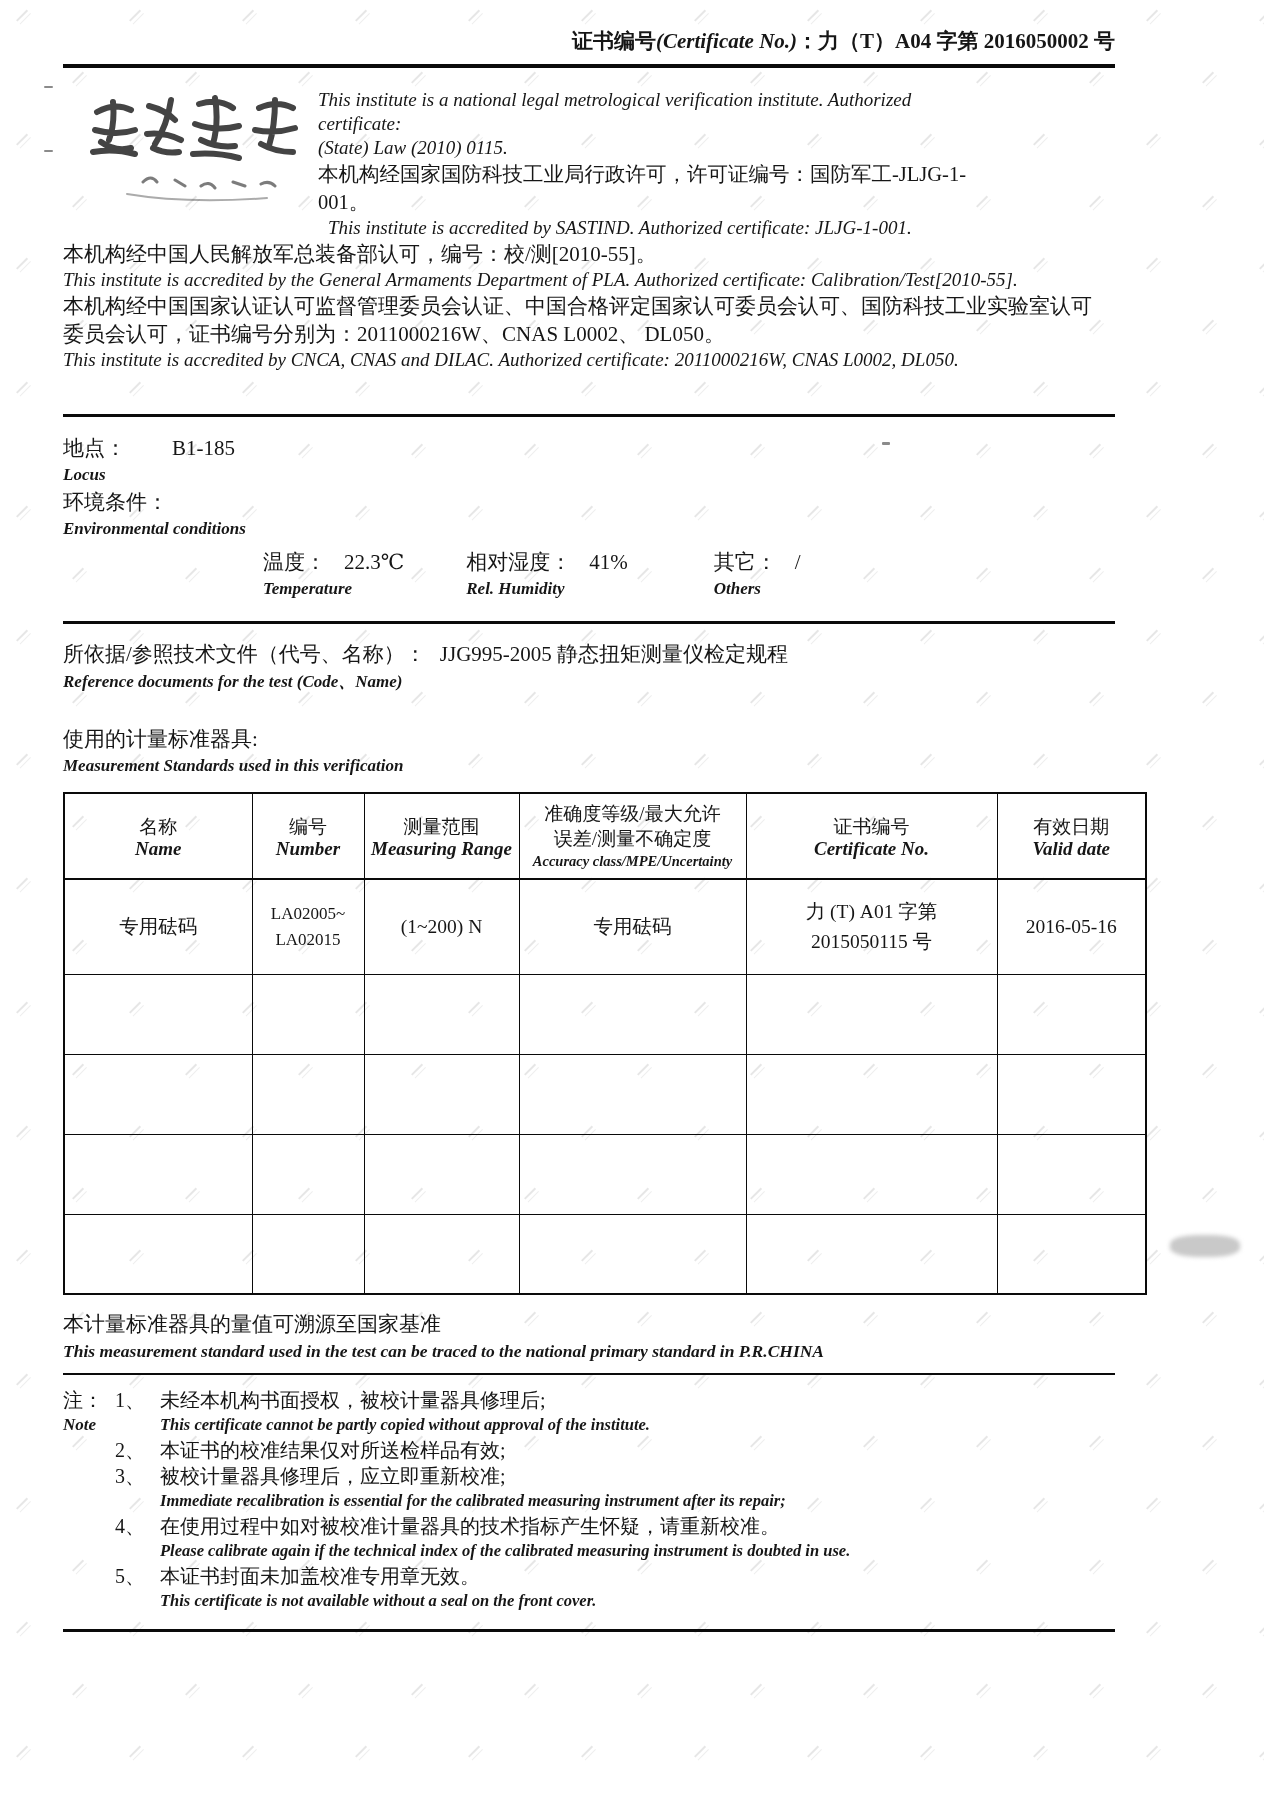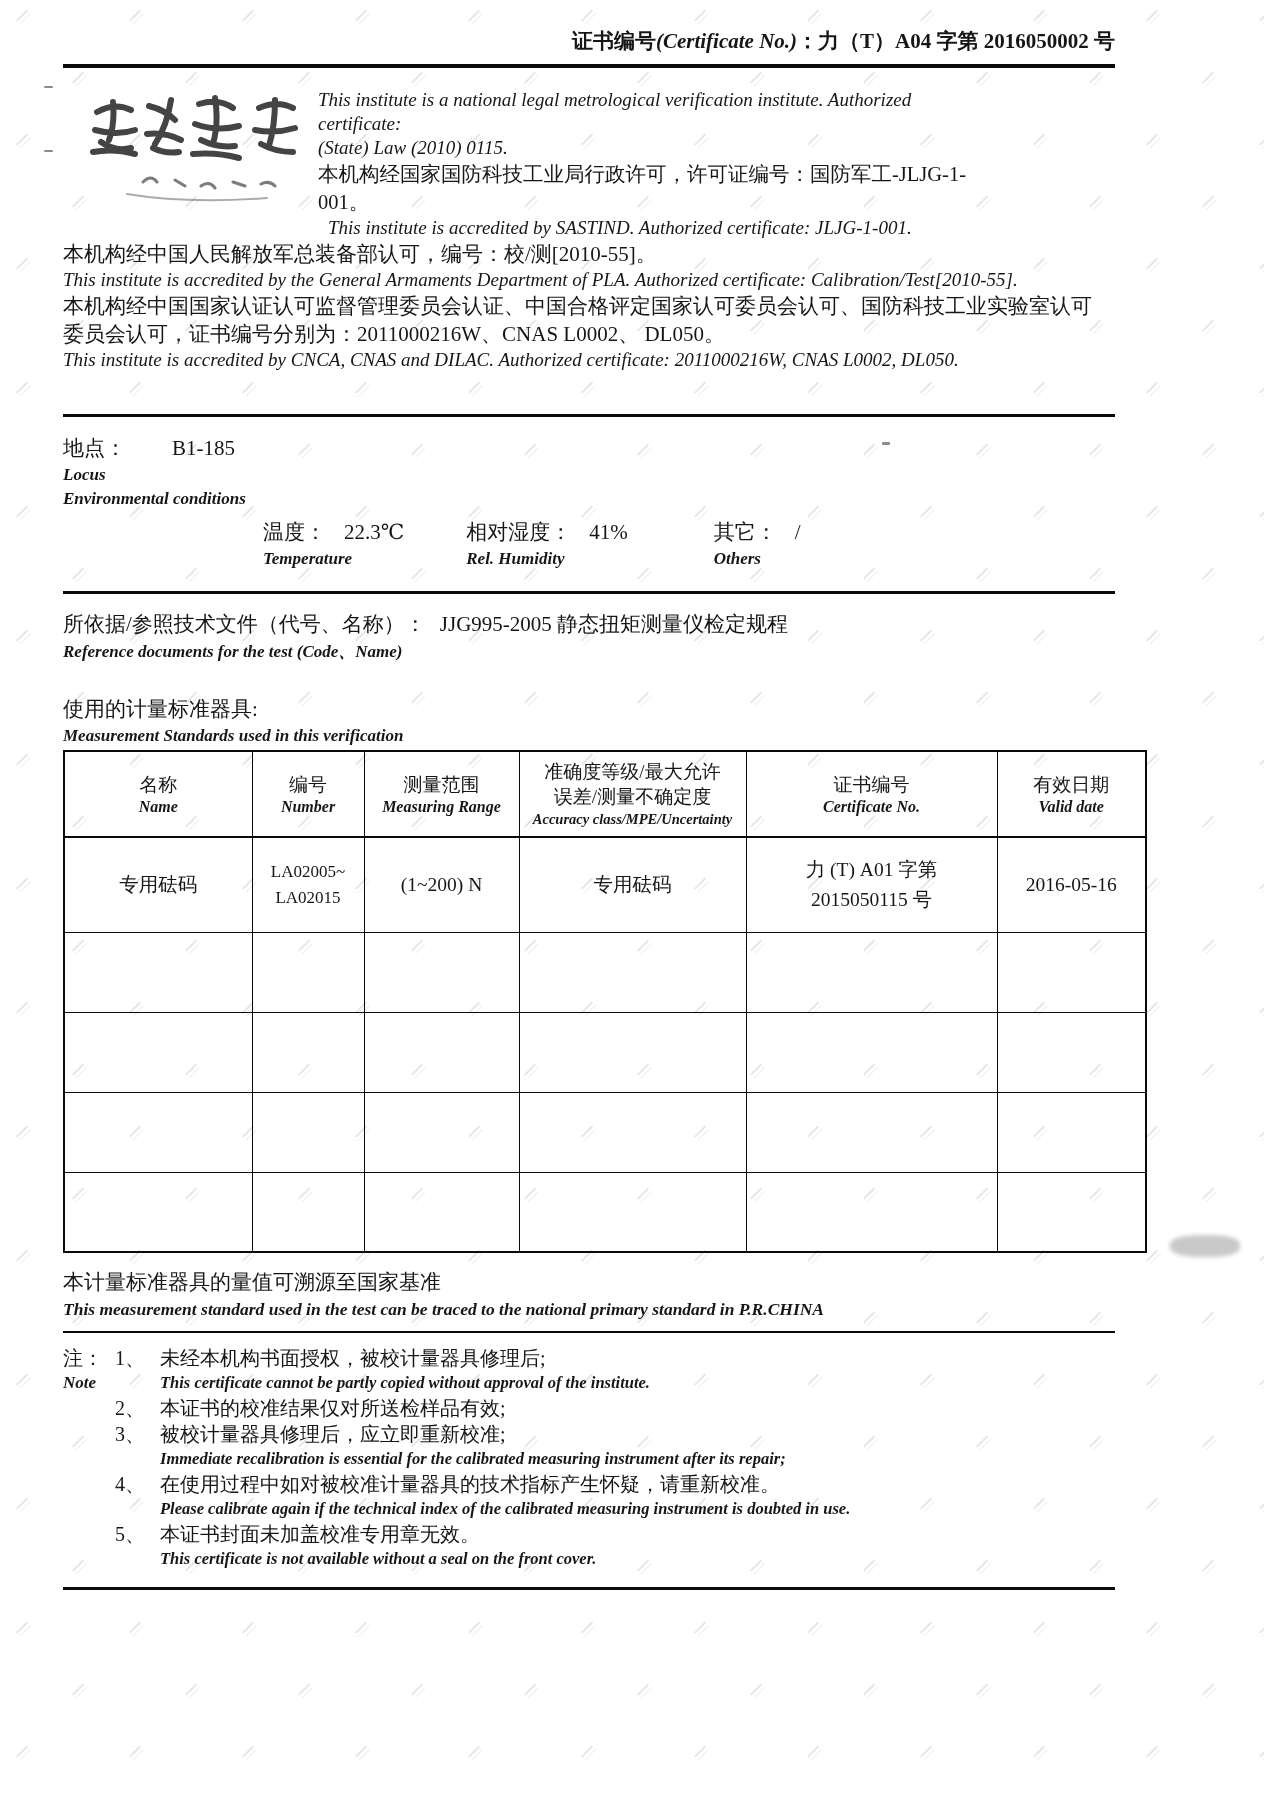--- a/index.html
+++ b/index.html
@@ -51,31 +51,31 @@
 
   
   .reference-block { margin-top:14px; }
   .reference-block .cn { line-height:32px; }
   .ref-val { margin-left:14px; }
 
   
   .standards-title { margin-top:30px; }
   .standards-title .cn { line-height:30px; }
   table.std {
-    margin:2px 0 0 63px; width:1082px;
+    margin:14px 0 0 63px; width:1082px;
     border-collapse:collapse; table-layout:fixed;
     border:2.5px solid #0a0a0a;
   }
   table.std th, table.std td {
     border:1.5px solid #0a0a0a; text-align:center; vertical-align:middle;
     padding:2px 4px; overflow:hidden;
   }
   table.std thead th { height:86px; border-bottom:2px solid #0a0a0a; }
   table.std .th-cn { font-size:19px; line-height:25px; font-weight:normal; white-space:pre-line; }
-  table.std .th-en { font-style:italic; font-weight:bold; font-size:16px; line-height:20px; }
+  table.std .th-en { font-style:italic; font-weight:bold; font-size:19px; line-height:20px; }
   table.std th:nth-child(4) .th-en { font-size:14.5px; }
   table.std tbody tr.data-row { height:95px; }
   table.std tbody tr.empty-row { height:80px; }
   table.std td { font-size:19.5px; line-height:30px; white-space:pre-line; }
 
   
   .trace-block { margin-top:14px; }
   .trace-block .cn { line-height:30px; }
   .trace-block .en-sub { font-size:17.5px; }
 
@@ -476,20 +476,21 @@
       <p class="en-para">This institute is accredited by CNCA, CNAS and DILAC. Authorized certificate: 2011000216W, CNAS L0002, DL050.</p>
     </div>
 
     <hr class="rule" style="margin-top:42px;">
 
     <div class="section locus-block">
       <div class="cn" style="line-height:30px;">
         <span>地点：</span><span class="locus-val">B1-185</span>
       </div>
       <div class="en-sub">Locus</div>
+      <div class="cn" style="line-height:30px;">环境条件：</div>
       <div class="en-sub">Environmental conditions</div>
       <div class="env-row">
         <div class="env-item env-t">
           <div class="cn">
             <span>温度：</span><span class="val">22.3℃</span>
           </div>
           <div class="en-sub">Temperature</div>
         </div>
         <div class="env-item env-h">
           <div class="cn">

